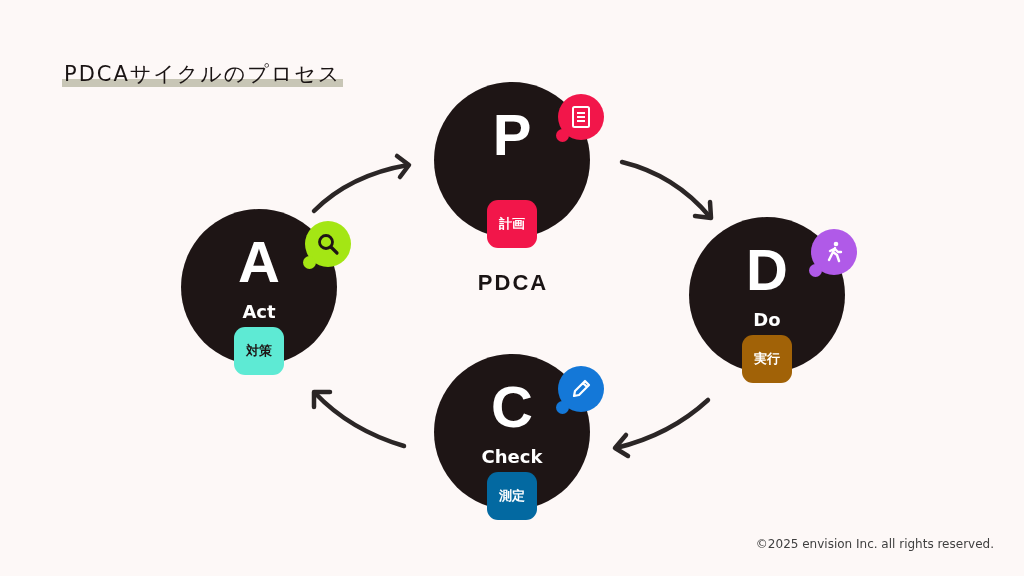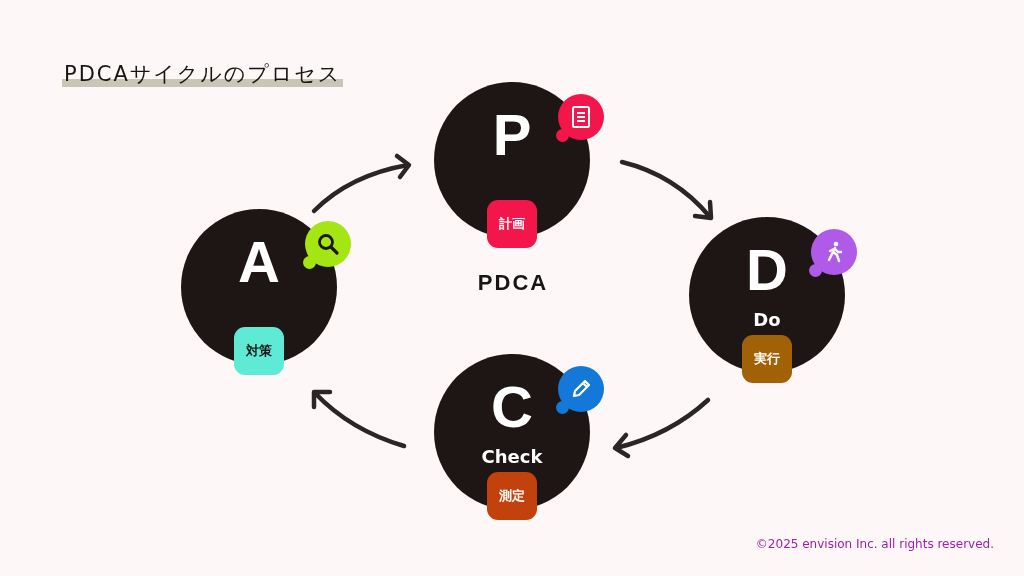--- a/index.html
+++ b/index.html
@@ -49,21 +49,21 @@
     background: inherit;
   }
   .center {
     position: absolute; left: 430px; top: 272px; width: 166px; text-align: center;
     color: #1a1414;
   }
   .center .big { font-size: 22px; font-weight: bold; letter-spacing: 2px; line-height: 1; font-family: "Liberation Sans", sans-serif; }
   .center .small { font-size: 13px; font-weight: bold; margin-top: 6px; }
   .copyright {
     position: absolute; right: 30px; top: 537px;
-    font-size: 12px; color: #a21caf; margin-left: 20px;
+    font-size: 12px; color: #404040; margin-left: 20px;
   }
   svg.arrows { position: absolute; left: 0; top: 0; }
 </style>
 </head>
 <body>
 
 <div class="title">PDCAサイクルのプロセス</div>
 
 <svg class="arrows" width="1024" height="576">
   <g fill="none" stroke="#2b2626" stroke-width="4.5" stroke-linecap="round" stroke-linejoin="round">
@@ -107,30 +107,31 @@
     <svg width="24" height="24" viewBox="0 0 24 24">
       <circle cx="14" cy="4" r="2.3" fill="#fff"></circle>
       <path d="M13 8 L10 14 L7 20 M11 12 L15 15 L17 21 M12 9 L8 11 M13 9 L16 12 L19 12" fill="none" stroke="#fff" stroke-width="2.4" stroke-linecap="round" stroke-linejoin="round"></path>
     </svg>
   </div>
 </div>
 
 <div class="node" style="left:434px; top:354px;">
   <div class="letter">C</div>
   <div class="word">Check</div>
-  <div class="badge" style="background:#c2410c;">測定</div>
+  <div class="badge" style="background:#0369a1;">測定</div>
   <div class="icon-bubble" style="background:#1478d8; right:-14px; top:12px;">
     <svg width="24" height="24" viewBox="0 0 24 24">
       <path d="M5 19 L6 14 L16 4 L20 8 L10 18 Z M14 6 L18 10" fill="none" stroke="#fff" stroke-width="2.2" stroke-linejoin="round"></path>
     </svg>
   </div>
 </div>
 
 <div class="node" style="left:181px; top:209px;">
   <div class="letter">A</div>
+  <div class="word">Act</div>
   <div class="badge" style="background:#5eead4; color:#1e1515;">対策</div>
   <div class="icon-bubble" style="background:#a4e614; right:-14px; top:12px;">
     <svg width="26" height="26" viewBox="0 0 26 26">
       <circle cx="11" cy="11" r="6.5" fill="none" stroke="#1e1515" stroke-width="2.8"></circle>
       <line x1="16" y1="16" x2="22" y2="22" stroke="#1e1515" stroke-width="3.2" stroke-linecap="round"></line>
     </svg>
   </div>
 </div>
 
 <div class="center">

